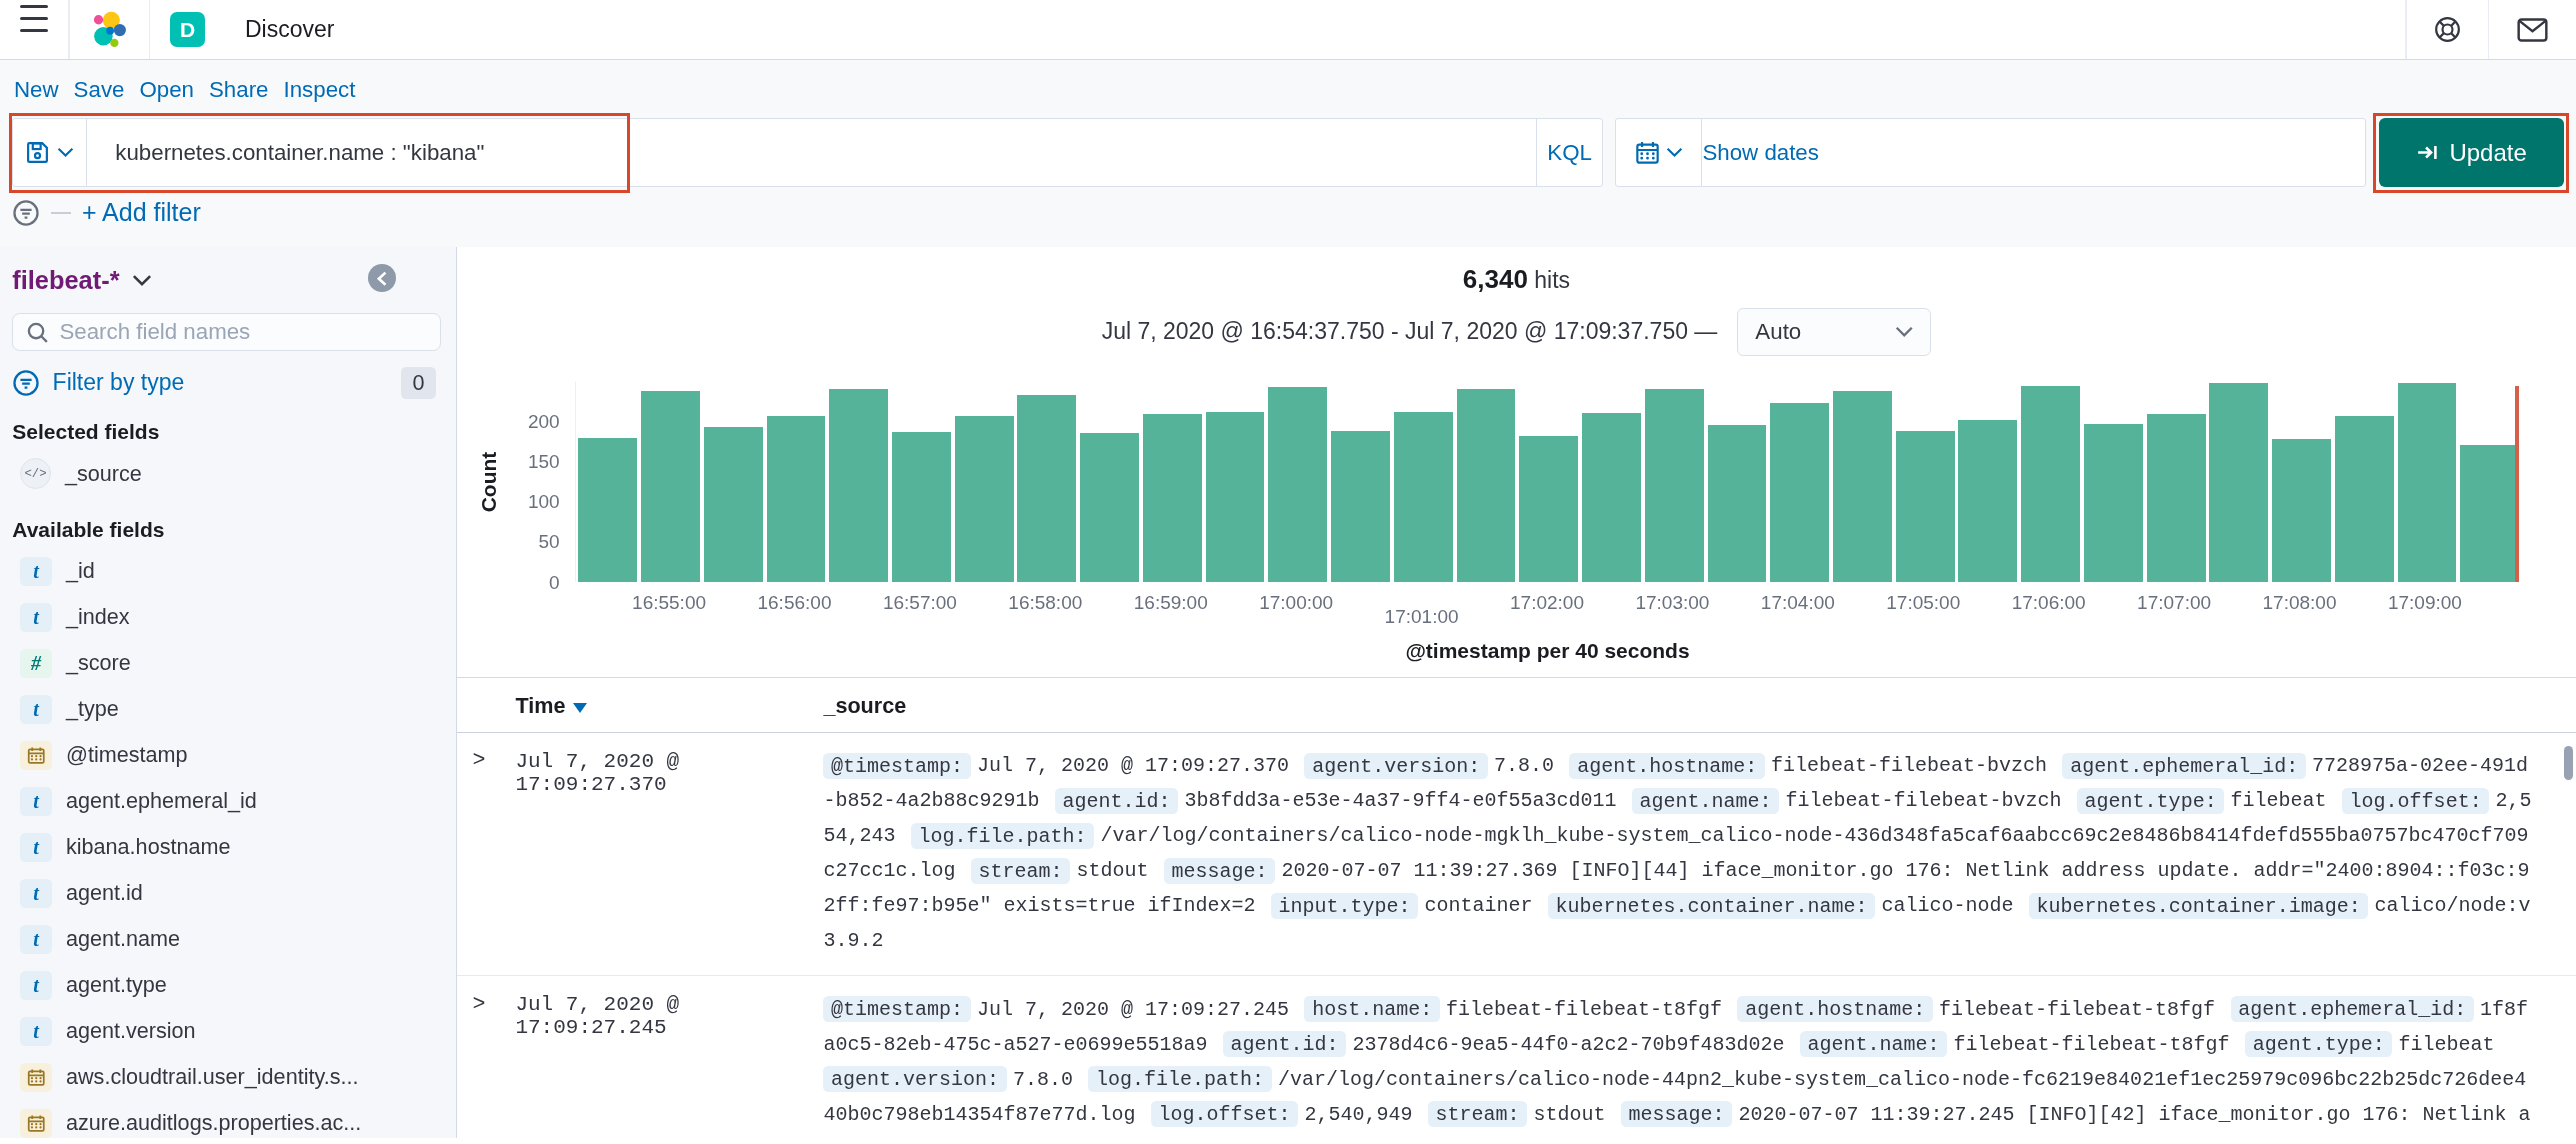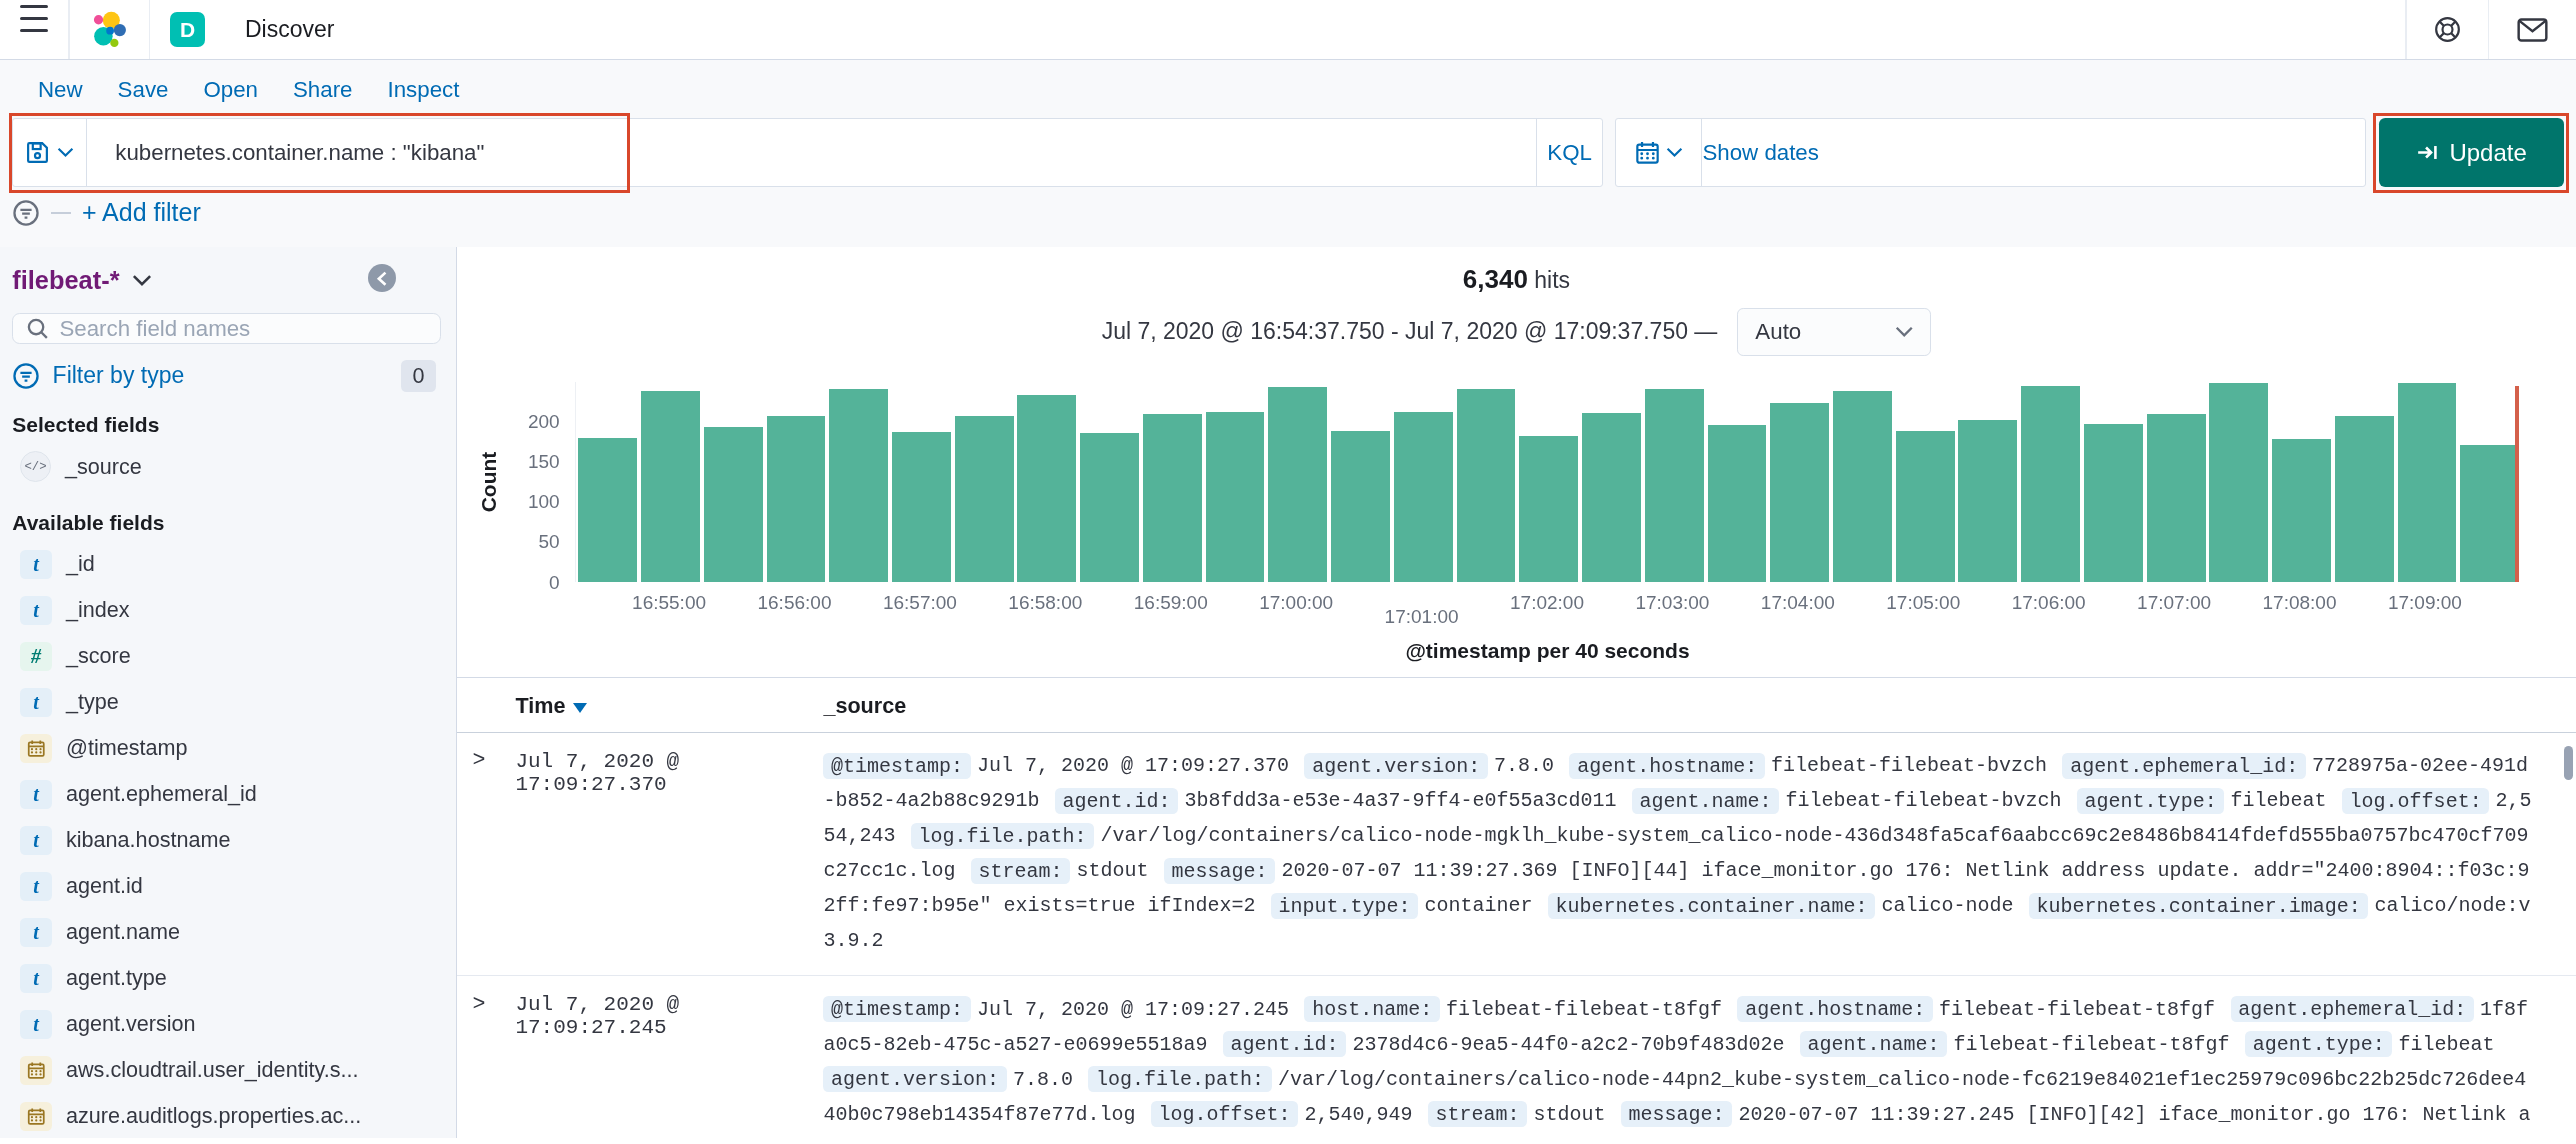--- a/index.html
+++ b/index.html
@@ -7,21 +7,21 @@
     font-family:"Liberation Sans","DejaVu Sans",sans-serif; color:#343741; }
   .topbar { height:60px; display:flex; align-items:center; border-bottom:1.5px solid #D3DAE6; background:#fff; }
   .tb-seg { display:flex; align-items:center; height:100%; padding:0 20px; }
   .tb-div { width:1.5px; height:100%; background:#E9EDF3; }
   .burger div { width:28px; height:3.1px; background:#343741; border-radius:1.5px; margin:4.6px 0; }
   .dbadge { width:35px; height:35px; background:#00BFB3; color:#fff; border-radius:7px;
     display:flex; align-items:center; justify-content:center; font-size:21px; font-weight:600; }
   .apptitle { font-size:23px; color:#1a1c21; }
   .tb-right { margin-left:auto; display:flex; align-items:center; height:100%; }
   .band { background:#F8F9FB; padding-bottom:6.2px; }
-  .navrow { display:flex; gap:35px; padding:17px 15.4px 15.4px 14px;margin-left:24px; }
+  .navrow { display:flex; gap:15px; padding:17px 15.4px 15.4px 14px; }
   .navlink { color:#006BB4; font-size:22.3px; font-weight:500; cursor:pointer; }
   .queryrow { display:flex; align-items:center; padding:0 12.3px; gap:12.3px; position:relative; }
   .qinput { flex:1; height:69px; background:#fff; border:1.5px solid #D9E0EA; border-radius:3.1px;
     display:flex; align-items:center; position:relative; }
   .qsave { width:74px; height:100%; border-right:1.5px solid #D9E0EA; display:flex; align-items:center; justify-content:center; gap:7px; cursor:pointer; }
   .qtext { flex:1; padding-left:28px; font-size:22.3px; color:#343741; }
   .kql { width:66px; height:100%; border-left:1.5px solid #D9E0EA; display:flex; align-items:center; justify-content:center;
     color:#006BB4; font-size:22.3px; font-weight:500; cursor:pointer; }
   .datepicker { width:751px; height:69px; background:#fff; border:1.5px solid #D9E0EA; border-radius:3.1px; display:flex; align-items:center; }
   .dp-cal { width:86px; height:100%; border-right:1.5px solid #D9E0EA; display:flex; align-items:center; justify-content:center; gap:6.2px; cursor:pointer; }
@@ -35,21 +35,21 @@
   .annot-u { left:-5.4px; top:-5.4px; right:-5.4px; bottom:-5.4px; }
   .filterrow { display:flex; align-items:center; gap:10.8px; padding:10.8px 12.3px 14px; }
   .fdash { width:20px; height:2.3px; background:#C6CEDA; }
   .addfilter { color:#006BB4; font-size:25px; font-weight:500; cursor:pointer; }
   .content { display:flex; height:891px; background:#F5F7FA; }
   .sidebar { width:456px; padding:18.5px 15.4px 0 12.3px; position:relative; flex-shrink:0; }
   .collapsebtn { position:absolute; top:17px; left:368px; width:28px; height:28px; border-radius:50%;
     background:#8E99A9; color:#fff; display:flex; align-items:center; justify-content:center; cursor:pointer; }
   .idxrow { display:flex; align-items:center; gap:12.3px; cursor:pointer; }
   .idxname { font-size:25.4px; font-weight:700; color:#701a75; }
-  .sb-search { margin-top:18.5px; height:31px; background:#fbfcfd; border:1.5px solid #D9E0EA; border-radius:7.7px;
+  .sb-search { margin-top:18.5px; height:38px; background:#fbfcfd; border:1.5px solid #D9E0EA; border-radius:7.7px;
     display:flex; align-items:center; padding:0 12.3px; gap:10.8px; }
   .sb-search input { border:none; outline:none; background:transparent; font-size:22.3px; flex:1;
     font-family:inherit; color:#343741; }
   .sb-search input::placeholder { color:#9AA5B5; }
   .ftype { margin-top:15.4px; display:flex; align-items:center; gap:12.3px; cursor:pointer; }
   .ftype-label { color:#006BB4; font-size:23px; }
   .zero-badge { margin-left:auto; margin-right:4.6px; min-width:35px; height:32px; background:#E0E5EE; border-radius:5.4px;
     display:flex; align-items:center; justify-content:center; font-size:21.6px; color:#343741; }
   .sb-h { margin-top:21.6px; font-size:21px; font-weight:700; color:#1a1c21; }
   .fieldrow { display:flex; align-items:center; height:46px; gap:14px; padding-left:7.7px; cursor:pointer; }

